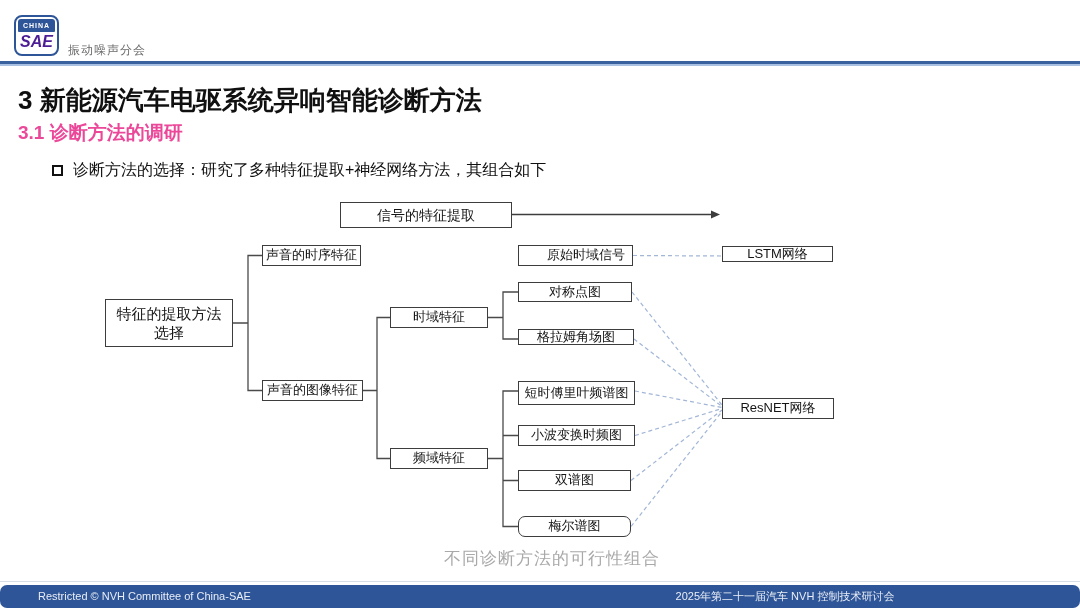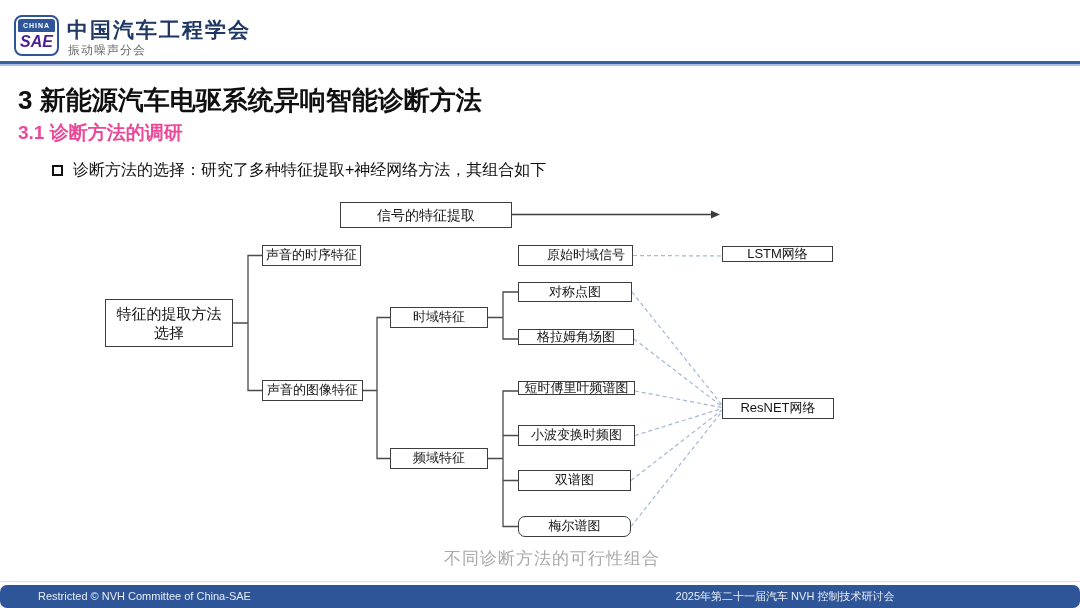--- a/index.html
+++ b/index.html
@@ -86,21 +86,20 @@
 </style>
 </head>
 <body>
 
 <div class="slide">
 
   <div class="logo">
     <div class="logo-top">CHINA</div>
     <div class="logo-bottom">SAE</div>
   </div>
-  <div class="org-name">中国汽车工程学会</div>
   <div class="division">振动噪声分会</div>
   <div class="header-rule"></div>
 
   <div class="main-title">3 新能源汽车电驱系统异响智能诊断方法</div>
   <div class="section-title">3.1 诊断方法的调研</div>
   <div class="bullet-row">
     <span class="bullet-square"></span>
     <span class="bullet-text">诊断方法的选择：研究了多种特征提取+神经网络方法，其组合如下</span>
   </div>
 
@@ -133,21 +132,21 @@
 
   <div class="node" style="left:262px; top:245px; width:99px; height:21px;">声音的时序特征</div>
   <div class="node" style="left:262px; top:380px; width:101px; height:21px;">声音的图像特征</div>
 
   <div class="node" style="left:390px; top:307px; width:98px; height:21px;">时域特征</div>
   <div class="node" style="left:390px; top:448px; width:98px; height:21px;">频域特征</div>
 
   <div class="node" style="left:518px; top:245px; width:115px; height:21px;padding-left:21px;">原始时域信号</div>
   <div class="node" style="left:518px; top:282px; width:114px; height:20px;">对称点图</div>
   <div class="node" style="left:518px; top:329px; width:116px; height:16px;">格拉姆角场图</div>
-  <div class="node" style="left:518px; top:381px; width:117px; height:14px;">短时傅里叶频谱图</div>
+  <div class="node" style="left:518px; top:381px; width:117px; height:24px;">短时傅里叶频谱图</div>
   <div class="node" style="left:518px; top:425px; width:117px; height:21px;">小波变换时频图</div>
   <div class="node" style="left:518px; top:470px; width:113px; height:21px;">双谱图</div>
   <div class="node" style="left:518px; top:516px; width:113px; height:21px;border-radius:7px;">梅尔谱图</div>
 
   <div class="node" style="left:722px; top:246px; width:111px; height:16px;">LSTM网络</div>
   <div class="node" style="left:722px; top:398px; width:112px; height:21px;">ResNET网络</div>
 
   <div class="caption">不同诊断方法的可行性组合</div>
 
   <div class="pre-footer-line"></div>

